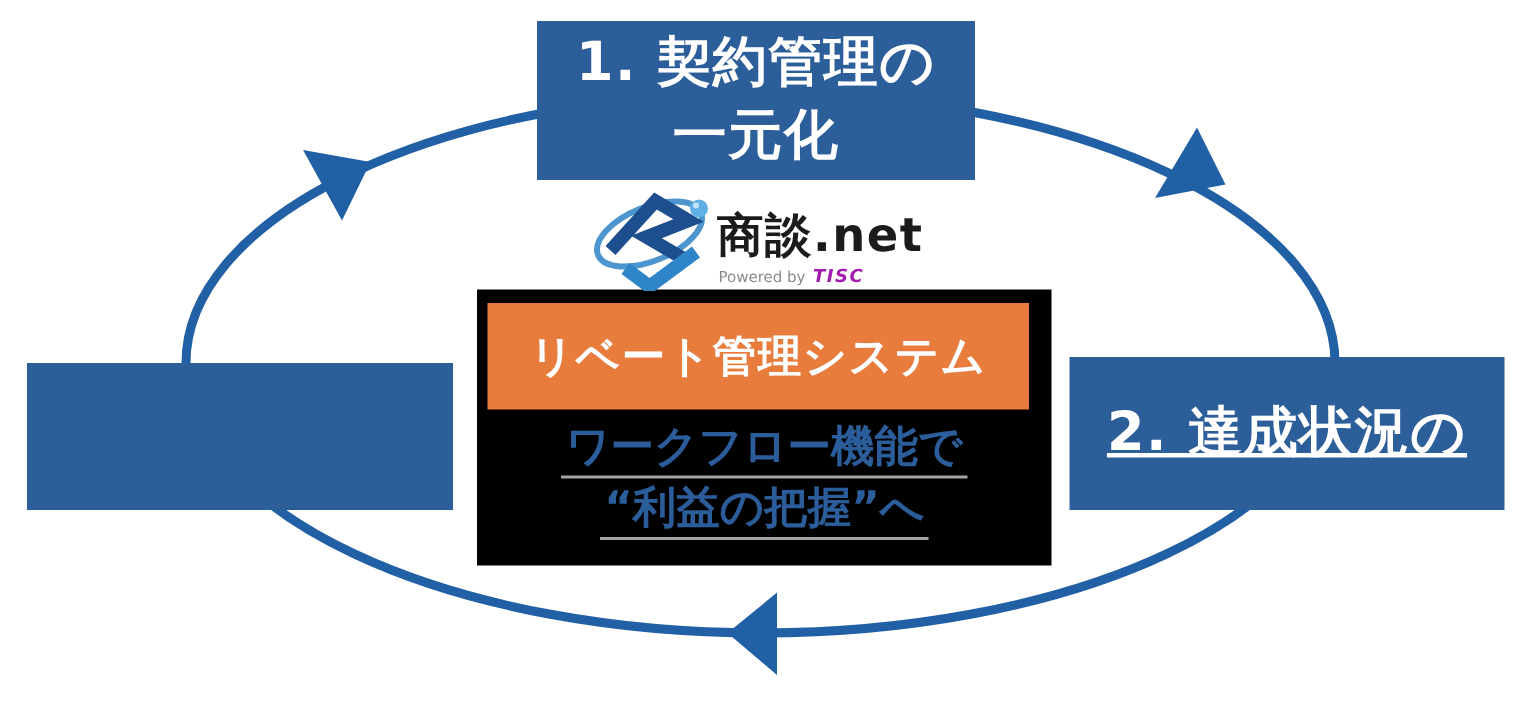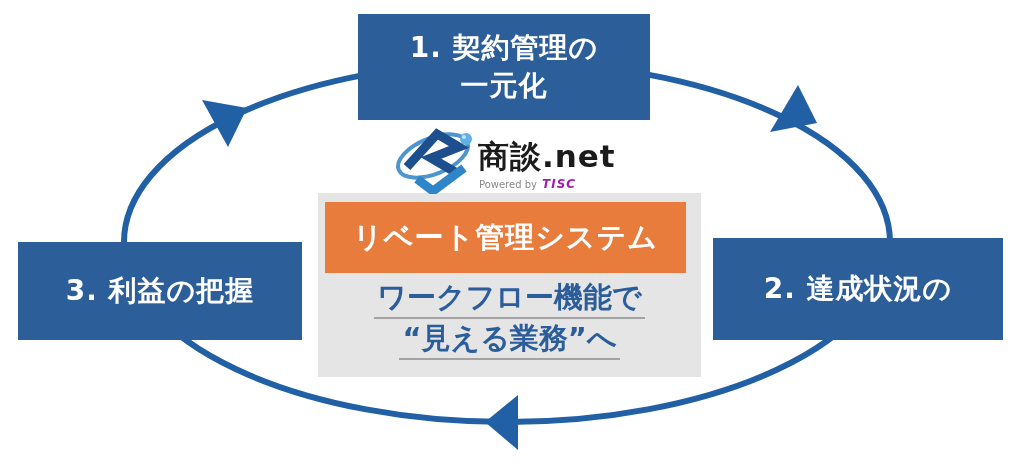--- a/index.html
+++ b/index.html
@@ -20,38 +20,38 @@
     left: 0; top: 0;
     width: 1024px; height: 470px;
     z-index: 1;
   }
   .step {
     position: absolute;
     z-index: 3;
     background: #2c5e99;
     color: #ffffff;
     font-weight: 700;
-    font-size: 28px;
+    font-size: 36px;
     line-height: 1.35;
     display: flex;
     flex-direction: column;
     align-items: center;
     justify-content: center;
     text-align: center;
     letter-spacing: 1px;
   }
   .step-1 { left: 358px; top: 14px;  width: 292px; height: 106px; }
-  .step-2 { left: 713px; top: 238px; width: 290px; height: 102px; }
+  .step-2 { left: 713px; top: 238px; width: 290px; height: 102px; text-decoration: underline; }
   .step-3 { left: 18px;  top: 242px; width: 284px; height: 98px; }
 
   .center-panel {
     position: absolute;
     left: 318px; top: 193px;
     width: 383px; height: 184px;
-    background: #e5e5e5;
+    background: #000000;
     z-index: 3;
   }
   .banner {
     position: absolute;
     left: 7px; top: 9px;
     width: 361px; height: 71px;
     background: #e77c3d;
     color: #ffffff;
     font-weight: 700;
     font-size: 29px;
@@ -128,28 +128,27 @@
   </svg>
 
   <div class="step step-1">
     <div>1. 契約管理の</div>
     <div>一元化</div>
   </div>
   <div class="step step-2">
     <div>2. 達成状況の</div>
   </div>
   <div class="step step-3">
-    <div>3. 利益の把握</div>
   </div>
 
   <div class="center-panel">
     <div class="banner">リベート管理システム</div>
     <div class="subtitle">
       <span class="u-line">ワークフロー機能で</span><br>
-      <span class="u-line">“見える業務”へ</span>
+      <span class="u-line">“利益の把握”へ</span>
     </div>
   </div>
 
   <div class="logo">
     <svg class="logo-icon" viewBox="0 0 85 72">
       <ellipse cx="40" cy="34" rx="37" ry="18" transform="rotate(-22 40 34)" fill="none" stroke="#4c95ce" stroke-width="4"></ellipse>
       <path d="M14,45 L44,12 L66,25 L38,36 L62,50" fill="none" stroke="#1d4e8d" stroke-width="9" stroke-linejoin="miter"></path>
       <path d="M24,57 L40,69 L71,46" fill="none" stroke="#2e86c8" stroke-width="9" stroke-linejoin="miter"></path>
       <circle cx="73" cy="17" r="6" fill="#5fb0e5"></circle>
       <circle cx="71" cy="15" r="2" fill="#c3e2f5"></circle>

